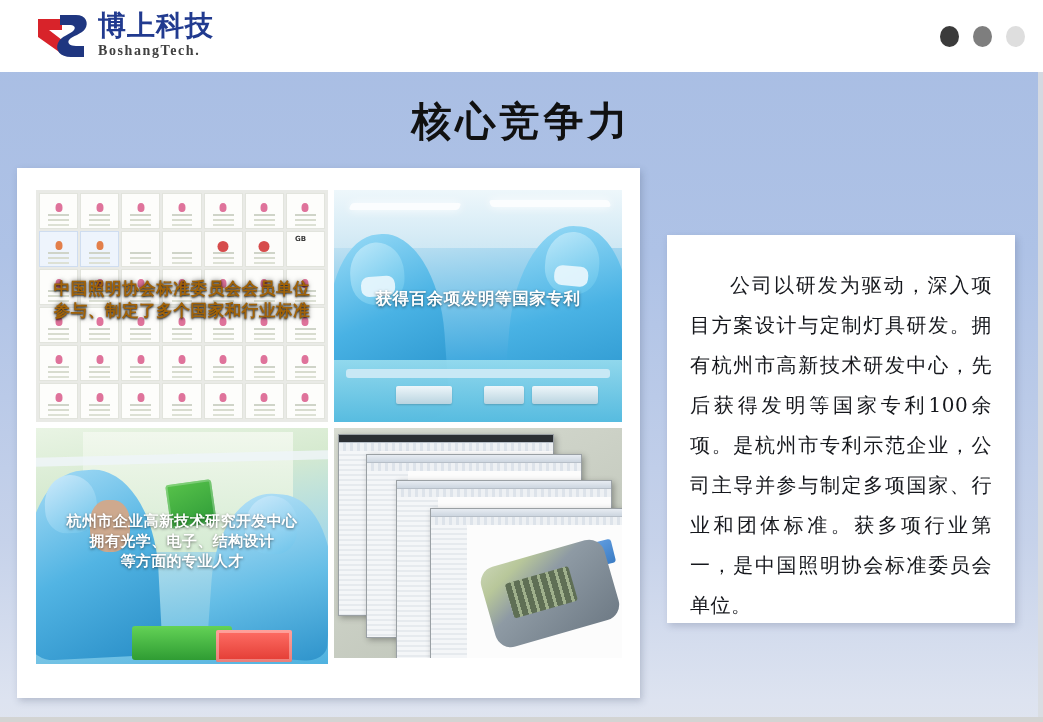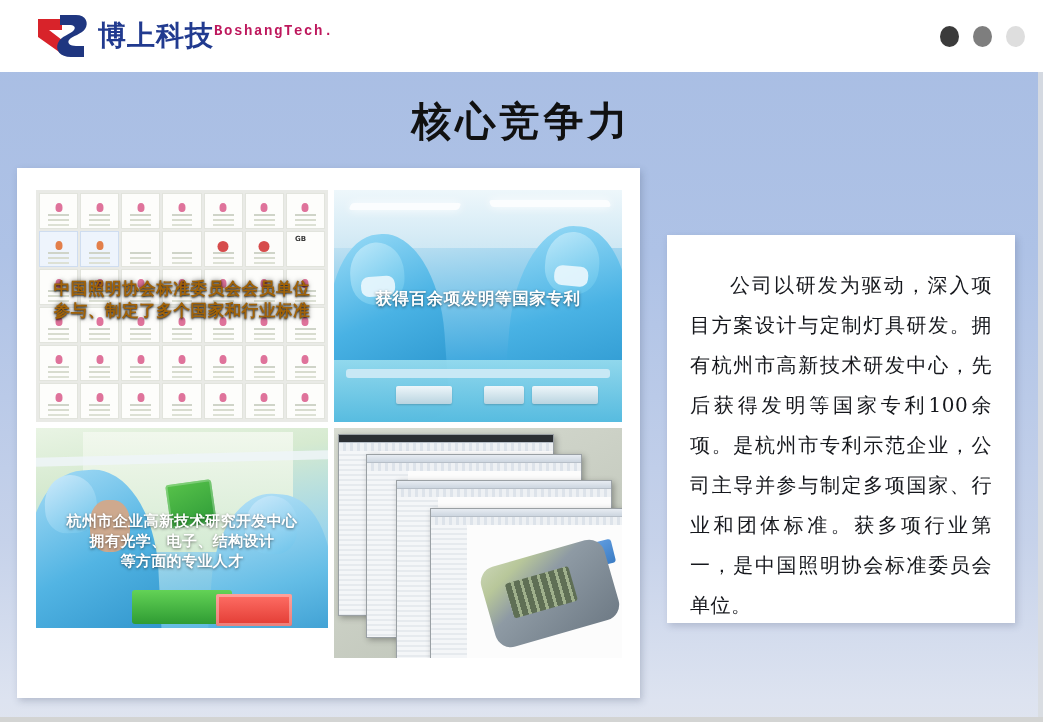--- a/index.html
+++ b/index.html
@@ -13,28 +13,28 @@
   }
   
   .header{
     position:absolute;left:0;top:0;width:1043px;height:72px;background:#ffffff;
     z-index:6;
   }
   .logo-wrap{
     position:absolute;left:36px;top:10px;display:flex;align-items:center;height:52px;
   }
   .logo-mark{position:relative;width:54px;height:46px;margin-right:8px;flex:0 0 auto;}
-  .logo-text{display:flex;flex-direction:row;justify-content:center;}
+  .logo-text{display:flex;flex-direction:column;justify-content:center;}
   .logo-cn{
     font-family:"DejaVu Sans","Liberation Sans",sans-serif;
     font-size:28px;font-weight:bold;color:#213a8f;letter-spacing:1px;line-height:1.02;
   }
   .logo-en{
-    font-family:Liberation Mono, monospace;
-    font-size:14px;font-weight:bold;color:#be185d;letter-spacing:1.6px;line-height:1.25;
+    font-family:Liberation Serif, serif;
+    font-size:14px;font-weight:bold;color:#404040;letter-spacing:1.6px;line-height:1.25;
     margin-top:1px;
   }
   .dots{position:absolute;right:18px;top:26px;display:flex;gap:14px;align-items:center;}
   .dot{width:19px;height:21px;border-radius:50%;}
   .dot.d1{background:#3b3b3b;}
   .dot.d2{background:#7e7e7e;}
   .dot.d3{background:#dedede;}
 
   
   .page-title{
@@ -105,21 +105,21 @@
   .tr-bench{position:absolute;left:0;bottom:0;width:100%;height:62px;
     background:linear-gradient(180deg,rgba(160,225,240,.85),rgba(90,190,225,.95));}
   .tr-rail{position:absolute;left:4%;bottom:44px;width:92%;height:9px;background:#cfeaf6;
     border-radius:3px;opacity:.9;}
   .tr-box{position:absolute;bottom:18px;height:18px;border-radius:2px;
     background:linear-gradient(180deg,#eef6fa,#b9d4e0);box-shadow:0 1px 2px rgba(0,0,0,.18);}
   .tr-green{position:absolute;right:10px;top:72px;width:44px;height:12px;background:#6fe07a;opacity:.85;}
   .tile-tr .cap{top:98px;font-size:16.5px;letter-spacing:.6px;}
 
   
-  .tile-bl{left:0;top:238px;width:292px;height:200px;
+  .tile-bl{left:0;top:238px;width:292px;height:236px;
     background:linear-gradient(170deg,#e9f4e4 0%,#d6ead0 25%,#9fd6ea 60%,#4fb2e0 100%);}
   .bl-win{position:absolute;left:16%;top:4px;width:72%;height:120px;
     background:linear-gradient(180deg,#f2f8ee,#d7ecd2);opacity:.95;}
   .bl-bar{position:absolute;left:0;top:26px;width:100%;height:9px;background:#eef5f8;opacity:.85;
     transform:skewY(-1.5deg);}
   .bl-p{position:absolute;border-radius:46% 46% 18% 18%/55% 55% 10% 10%;}
   .blp1{left:-10px;top:42px;width:132px;height:188px;
     background:linear-gradient(155deg,#a9ddf6,#52b4e3 50%,#2a8fc8);transform:rotate(-3deg);}
   .blp2{right:-4px;top:66px;width:120px;height:164px;
     background:linear-gradient(160deg,#bae3f7,#64bde6 55%,#2e93cb);transform:rotate(4deg);}

